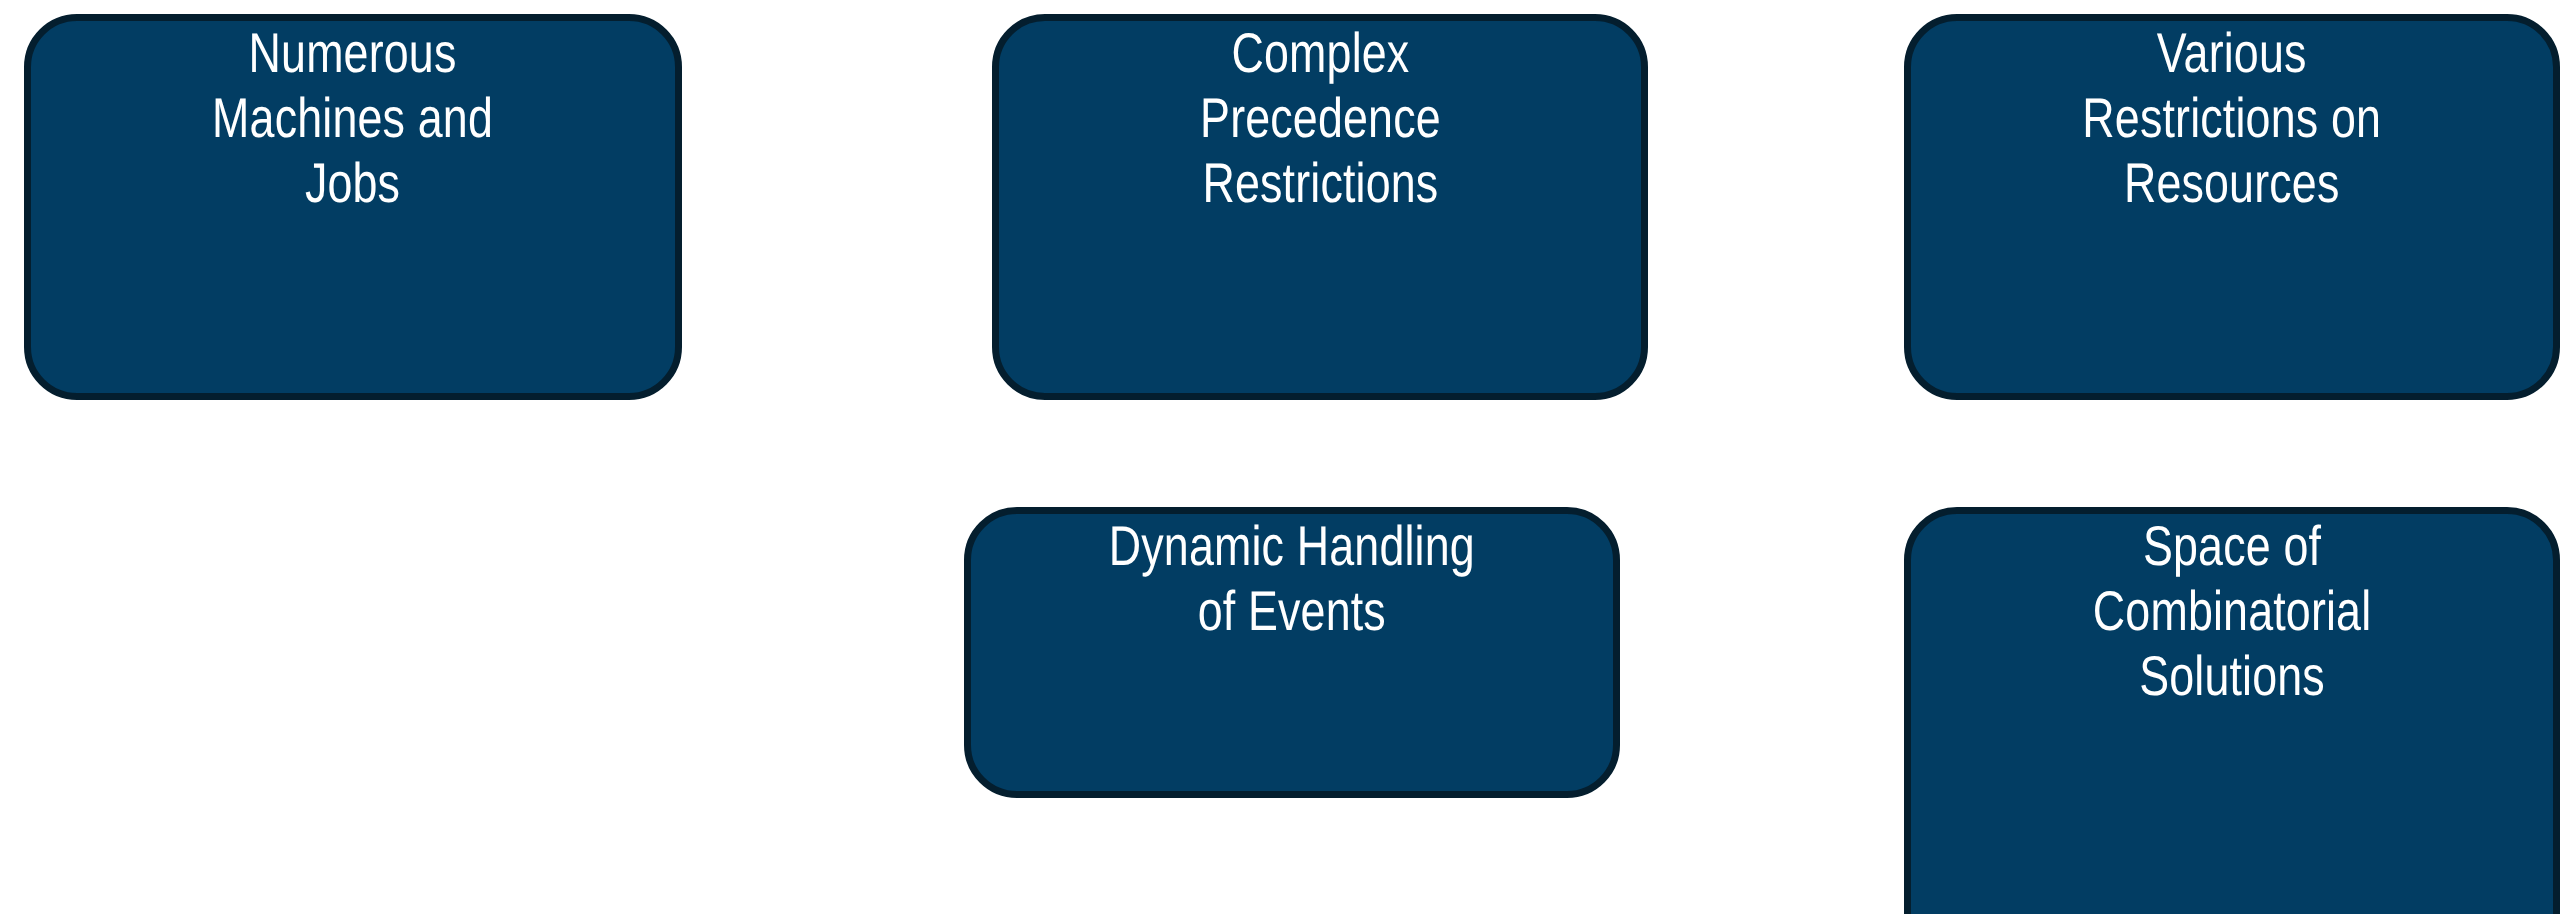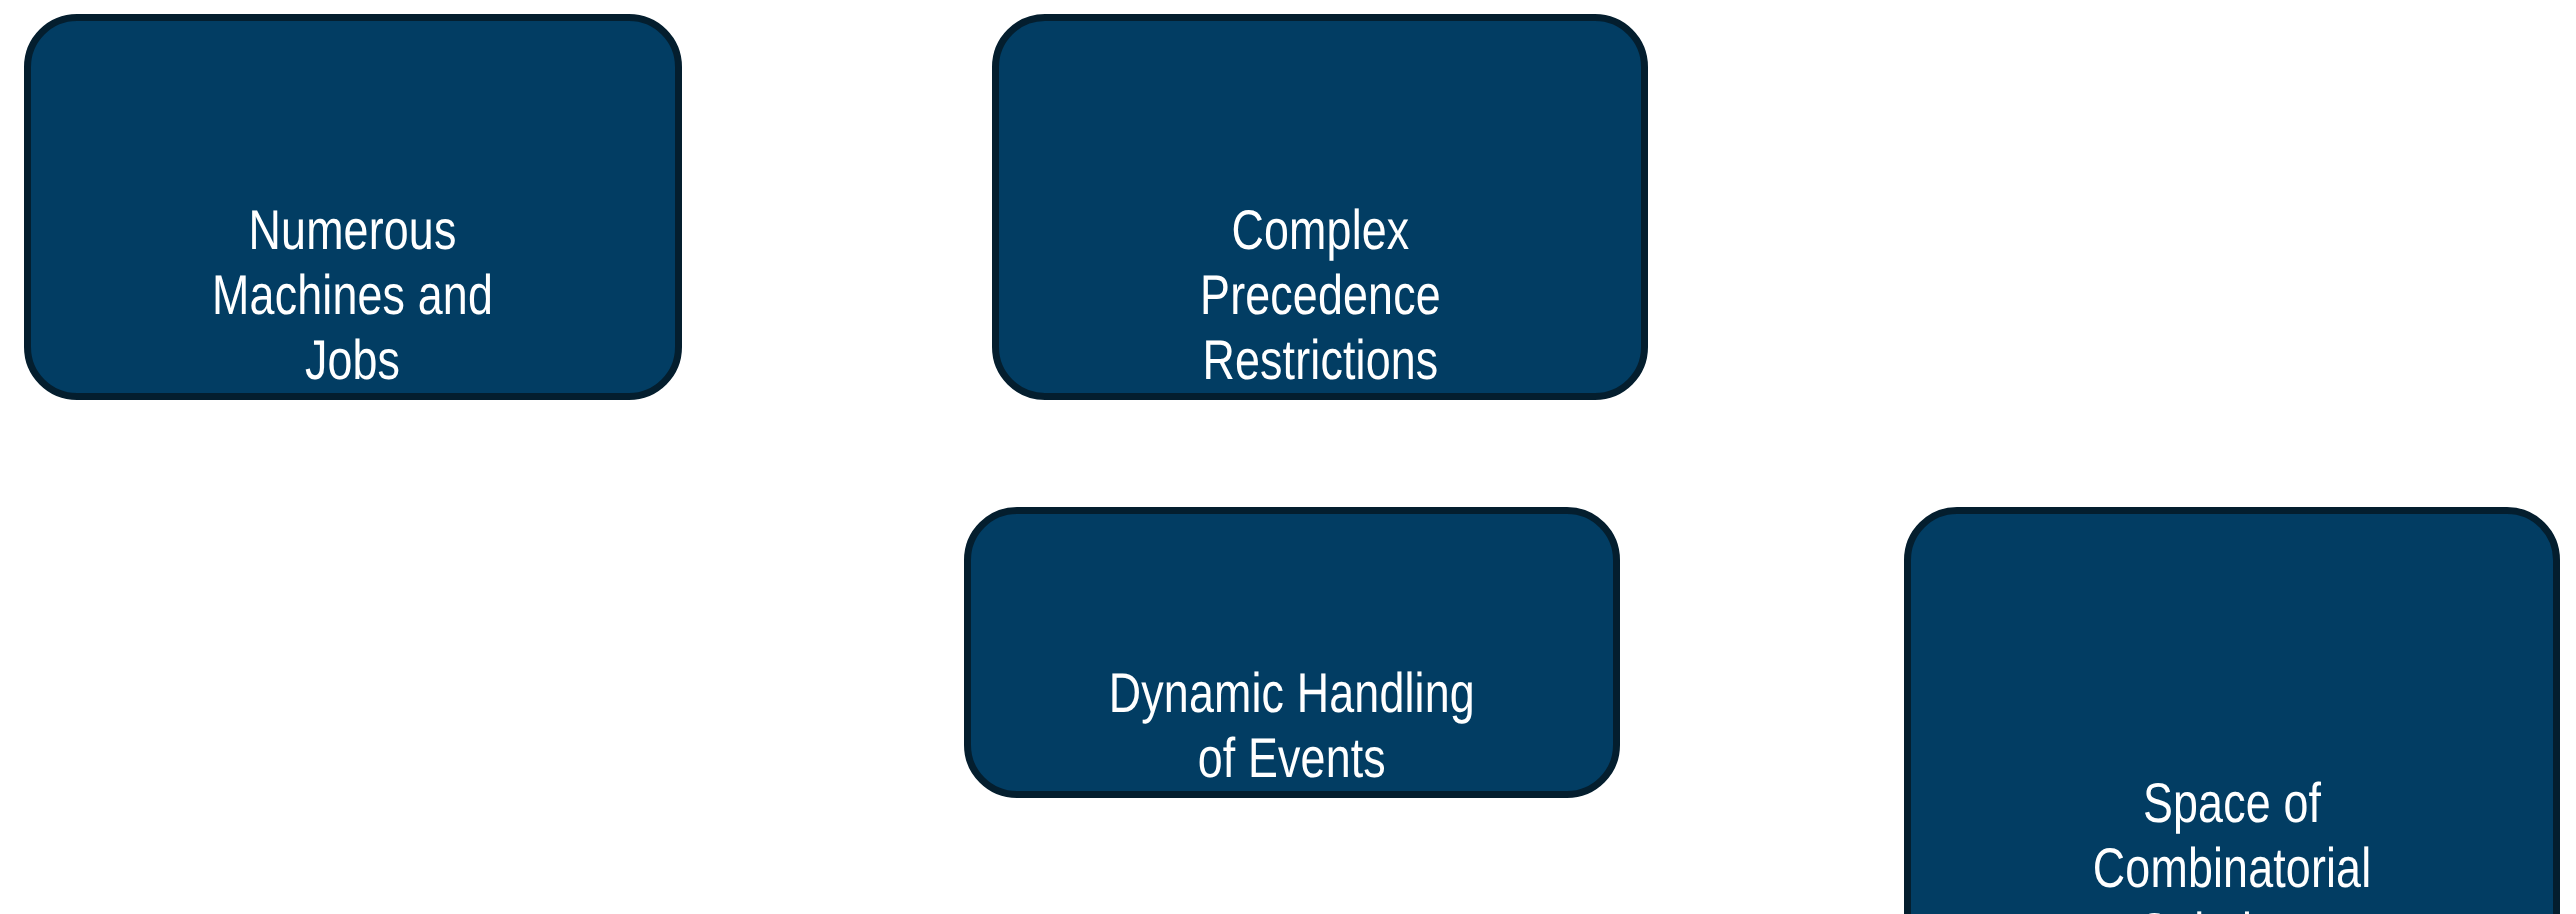--- a/index.html
+++ b/index.html
@@ -21,21 +21,21 @@
     background: #ffffff;
   }
 
   .challenge-card {
     position: absolute;
     box-sizing: border-box;
     background: #023D63;
     border: 7.6px solid #041E2E;
     border-radius: 53px;
     display: flex;
-    align-items: flex-end;
+    align-items: flex-start;
     justify-content: center;
     text-align: center;
   }
 
   .card-label {
     color: #FFFFFF;
     font-family: "Liberation Sans", sans-serif;
     font-size: 56px;
     line-height: 1.16;
     font-weight: 400;
@@ -67,20 +67,25 @@
 Machines and
 Jobs</span>
   </div>
 
   <div class="challenge-card" id="card-1">
     <span class="card-label">Complex
 Precedence
 Restrictions</span>
   </div>
 
+  <div class="challenge-card" id="card-2">
+    <span class="card-label">Various
+Restrictions on
+Resources</span>
+  </div>
 
 
   <div class="challenge-card" id="card-4">
     <span class="card-label">Dynamic Handling
 of Events</span>
   </div>
 
   <div class="challenge-card" id="card-5">
     <span class="card-label">Space of
 Combinatorial

